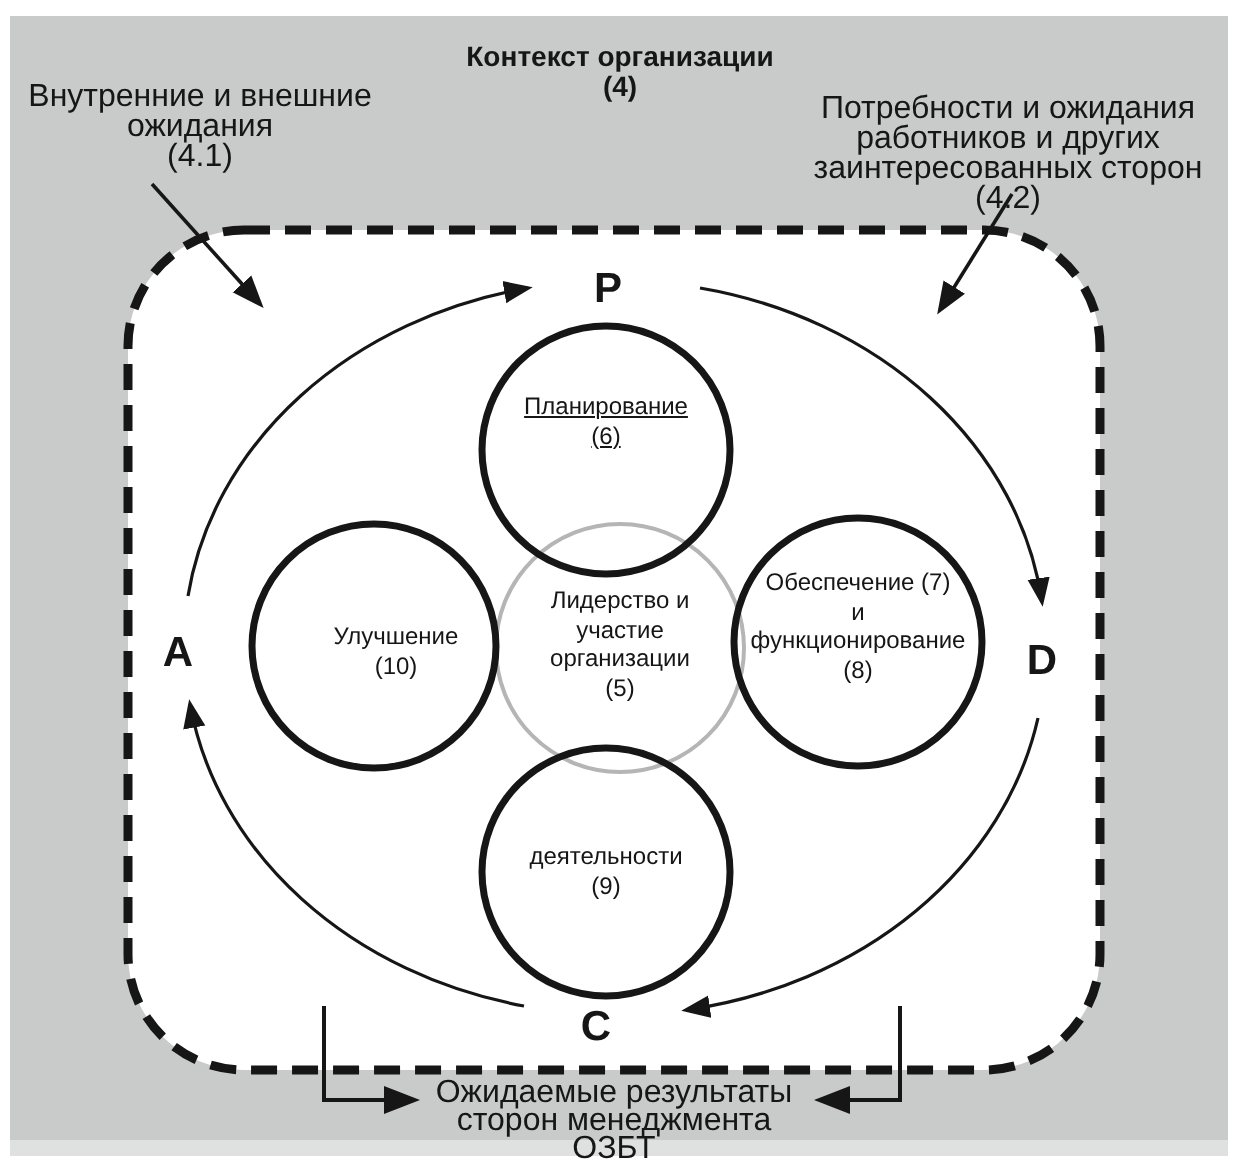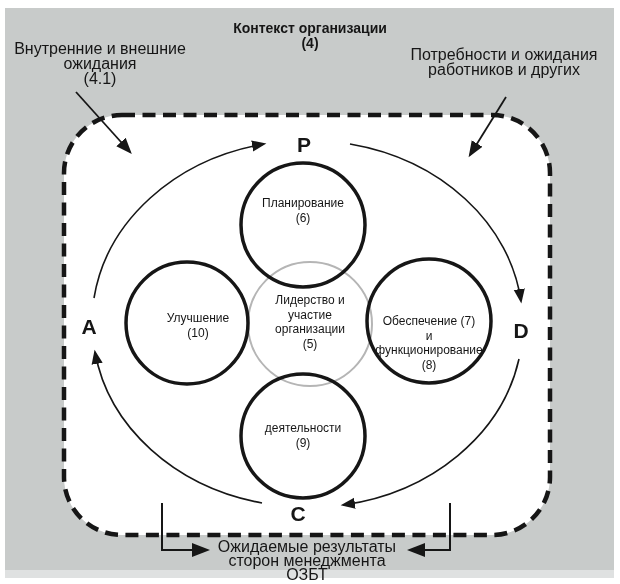--- a/index.html
+++ b/index.html
@@ -61,45 +61,46 @@
 
   <div class="lbl" style="left:10px;top:41px;width:180px;">
     <div>Внутренние и внешние</div>
     <div>ожидания</div>
     <div>(4.1)</div>
   </div>
 
   <div class="lbl" style="left:404px;top:47px;width:200px;">
     <div>Потребности и ожидания</div>
     <div>работников и других</div>
+    <div>заинтересованных сторон (4.2)</div>
   </div>
 
   <div class="lbl" style="left:207px;top:540px;width:200px;line-height:14px;">
     <div>Ожидаемые результаты</div>
     <div>сторон менеджмента ОЗБТ</div>
   </div>
 
   <div class="pdca" style="left:292px;top:132px;">P</div>
   <div class="pdca" style="left:509px;top:318px;">D</div>
   <div class="pdca" style="left:286px;top:501px;">C</div>
   <div class="pdca" style="left:77px;top:314px;">A</div>
 
-  <div class="clabel" style="left:218px;top:196px;width:170px;">
+  <div class="clabel" style="left:218px;top:196px;width:170px;text-decoration:underline;">
     <div>Планирование</div>
     <div>(6)</div>
   </div>
 
   <div class="clabel" style="left:225px;top:293px;width:170px;">
     <div>Лидерство и</div>
     <div>участие</div>
     <div>организации</div>
     <div>(5)</div>
   </div>
 
-  <div class="clabel" style="left:344px;top:314px;width:170px;">
+  <div class="clabel" style="left:344px;top:284px;width:170px;">
     <div>Обеспечение (7)</div>
     <div>и</div>
     <div>функционирование</div>
     <div>(8)</div>
   </div>
 
   <div class="clabel" style="left:218px;top:421px;width:170px;">
     <div>деятельности</div>
     <div>(9)</div>
   </div>

